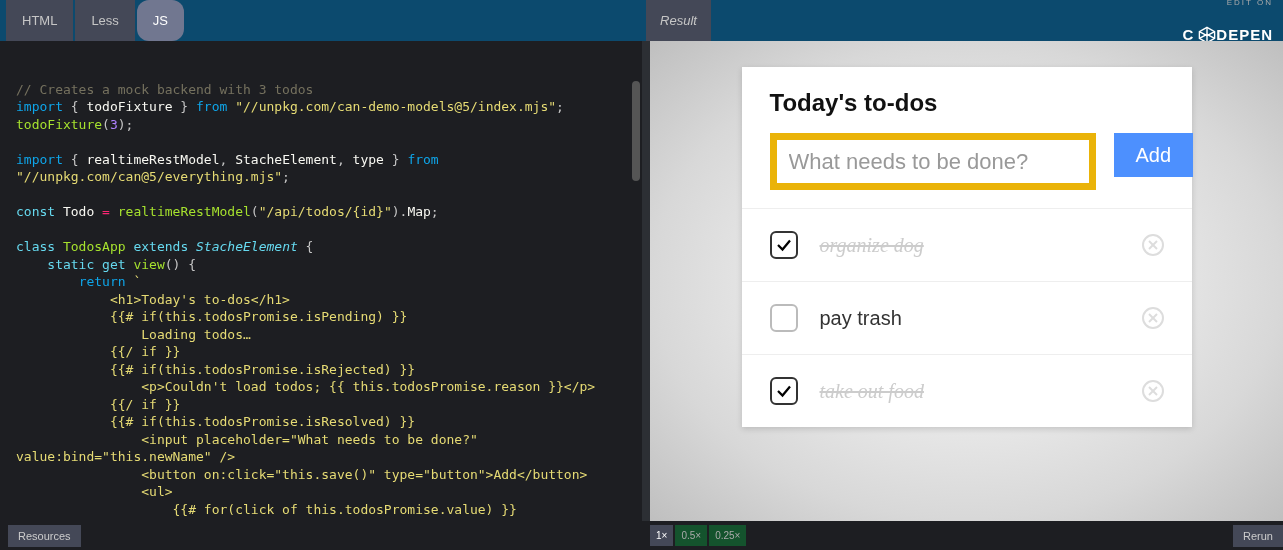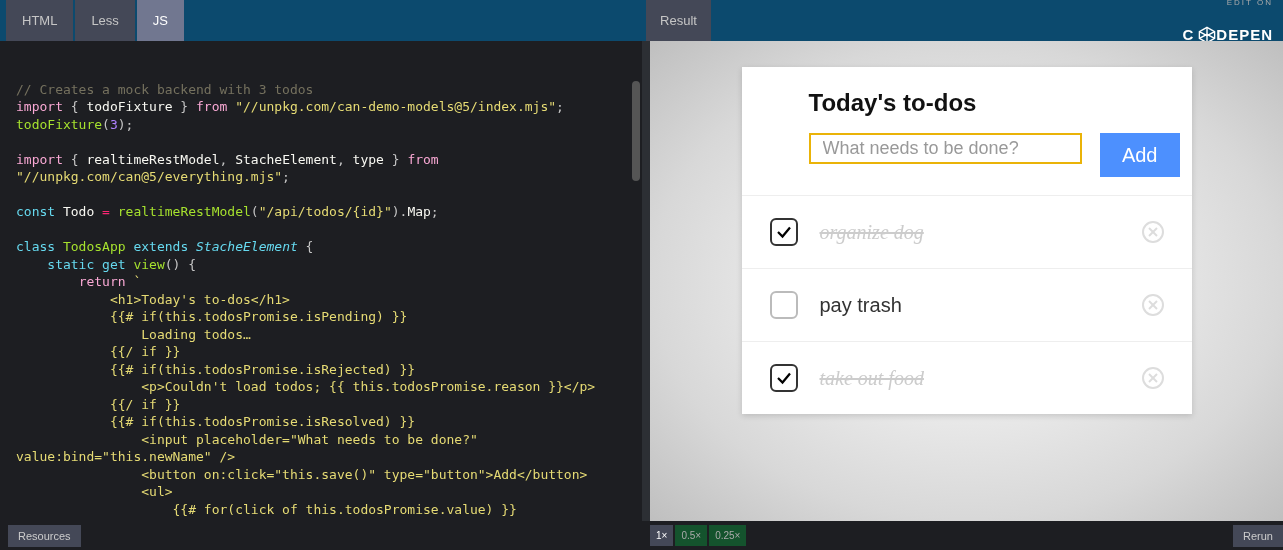--- a/index.html
+++ b/index.html
@@ -1,38 +1,38 @@
 <!DOCTYPE html>
 <html><head>
 <meta charset="utf-8">
 <style>
 * { margin: 0; padding: 0; box-sizing: border-box; }
 body { font-family: -apple-system, BlinkMacSystemFont, "Segoe UI", sans-serif; background: #1d1e22; width: 1283px; height: 550px; overflow: hidden; position: relative; }
 
 .top-bar { display: flex; height: 41px; background: #0c4a6e; }
 .left-tabs { display: flex; padding-left: 6px; gap: 2px; align-items: stretch; }
 .tab { display: flex; align-items: center; padding: 0 16px; background: #444857; color: #c6c6c6; font-size: 13px; cursor: pointer; }
-.tab.active { background: #717790; color: #fff; }
-.result-tab { display: flex; align-items: center; padding: 0 14px; background: #444857; color: #c6c6c6; font-size: 13px; margin-left: 0; cursor: pointer;}
+.tab.active { background: #717790; color: #fff; border-radius: 12px; }
+.result-tab { display: flex; align-items: center; padding: 0 14px; background: #444857; color: #c6c6c6; font-size: 13px; margin-left: 0; cursor: pointer; font-style: italic;}
 .branding { margin-left: auto; margin-right: 10px; display: flex; flex-direction: column; align-items: flex-end; justify-content: center; color: #fff; gap: 19px; }
 .edit-on { font-size: 8px; letter-spacing: 2px; color: #aaa; }
 .codepen-logo { font-size: 15px; font-weight: 700; letter-spacing: 1px; display: flex; align-items: center; }
 .cube { width: 18px; height: 18px; margin-left: 4px; }
 
 .main { display: flex; height: 480px; }
 .editor { width: 642px; background: #1d1e22; color: #c6c6c6; font-family: "Consolas", "Monaco", monospace; font-size: 13px; line-height: 17.5px; padding: 22px 0 0 16px; overflow: hidden; position: relative; white-space: pre; }
 .split-gutter { width: 8px; background: #2c2f34; cursor: col-resize; }
 
 .result-pane { flex: 1; background: radial-gradient(ellipse at center, #ffffff 0%, #d8d8d8 70%, #bfbfbf 100%); display: flex; align-items: flex-start; justify-content: center; padding-top: 26px; position: relative; }
 
 .card { width: 450px; background: #fff; box-shadow: 0 2px 6px rgba(0,0,0,0.15); }
-.card-header { padding: 22px 12px 18px 28px; margin-left: 39px; }
+.card-header { padding: 22px 28px 18px 28px; }
 .card-title { font-size: 24px; font-weight: 700; color: #111; margin-bottom: 16px; }
 .input-row { display: flex; gap: 18px; }
-.todo-input { flex: 1; height: 31px; border: 2px solid #eab308; padding: 0 12px; font-size: 18px; color: #333; }
+.todo-input { flex: 1; height: 57px; border: 7px solid #eab308; padding: 0 12px; font-size: 22px; color: #333; }
 .todo-input::placeholder { color: #999; }
 .add-btn { height: 44px; padding: 0 22px; background: #4d90fe; color: #fff; border: none; font-size: 20px; font-weight: 400; cursor: pointer; }
 
 .todo-list { list-style: none; }
 .todo-item { display: flex; align-items: center; padding: 22px 28px; border-top: 1px solid #eee; }
 .checkbox { width: 28px; height: 28px; border: 2.5px solid #333; border-radius: 6px; display: flex; align-items: center; justify-content: center; margin-right: 22px; cursor: pointer; flex-shrink: 0;}
 .checkbox.empty { border-color: #bbb; }
 .check-svg { width: 18px; height: 18px; }
 .todo-label { font-size: 20px; color: #333; flex: 1; }
 .todo-label.done { text-decoration: line-through; color: #ccc; font-style: italic; font-family: Liberation Serif, serif; }
@@ -41,21 +41,21 @@
 .bottom-bar { position: absolute; bottom: 0; left: 0; right: 0; height: 29px; background: #1d1e22; display: flex; align-items: center; }
 .resources-btn { background: #444857; color: #ccc; font-size: 11px; padding: 5px 10px; margin-left: 8px; border: none; cursor: pointer; }
 .zoom-group { margin-left: auto; display: flex; position: absolute; left: 650px; bottom: 0; top:0; align-items:center;}
 .zoom-btn { background: #14532d; color: #aaa; font-size: 10px; padding: 5px 6px; border: none; cursor: pointer; margin-right: 2px;}
 .zoom-btn.active { background: #444857; color:#fff;}
 .rerun-btn { background: #444857; color: #ccc; font-size: 11px; padding: 5px 10px; margin-left: auto; border: none; cursor: pointer; }
 
 
 .c-comment { color: #75715e; }
 .c-kw { color: #66d9ef; }
-.c-kw2 { color: #f9a8d4; text-align: right; }
+.c-kw2 { color: #0ea5e9; text-align: right; }
 .c-fn { color: #a6e22e; }
 .c-str { color: #e6db74; }
 .c-type { color: #66d9ef; font-style: italic;}
 .c-num { color: #ae81ff; }
 .c-ident { color: #f8f8f2; }
 .c-op { color: #f92672; }
 
 .scrollbar-v { position:absolute; right:2px; top:40px; width:8px; height:100px; background:#555; border-radius:4px; }
 </style>
 </head>

